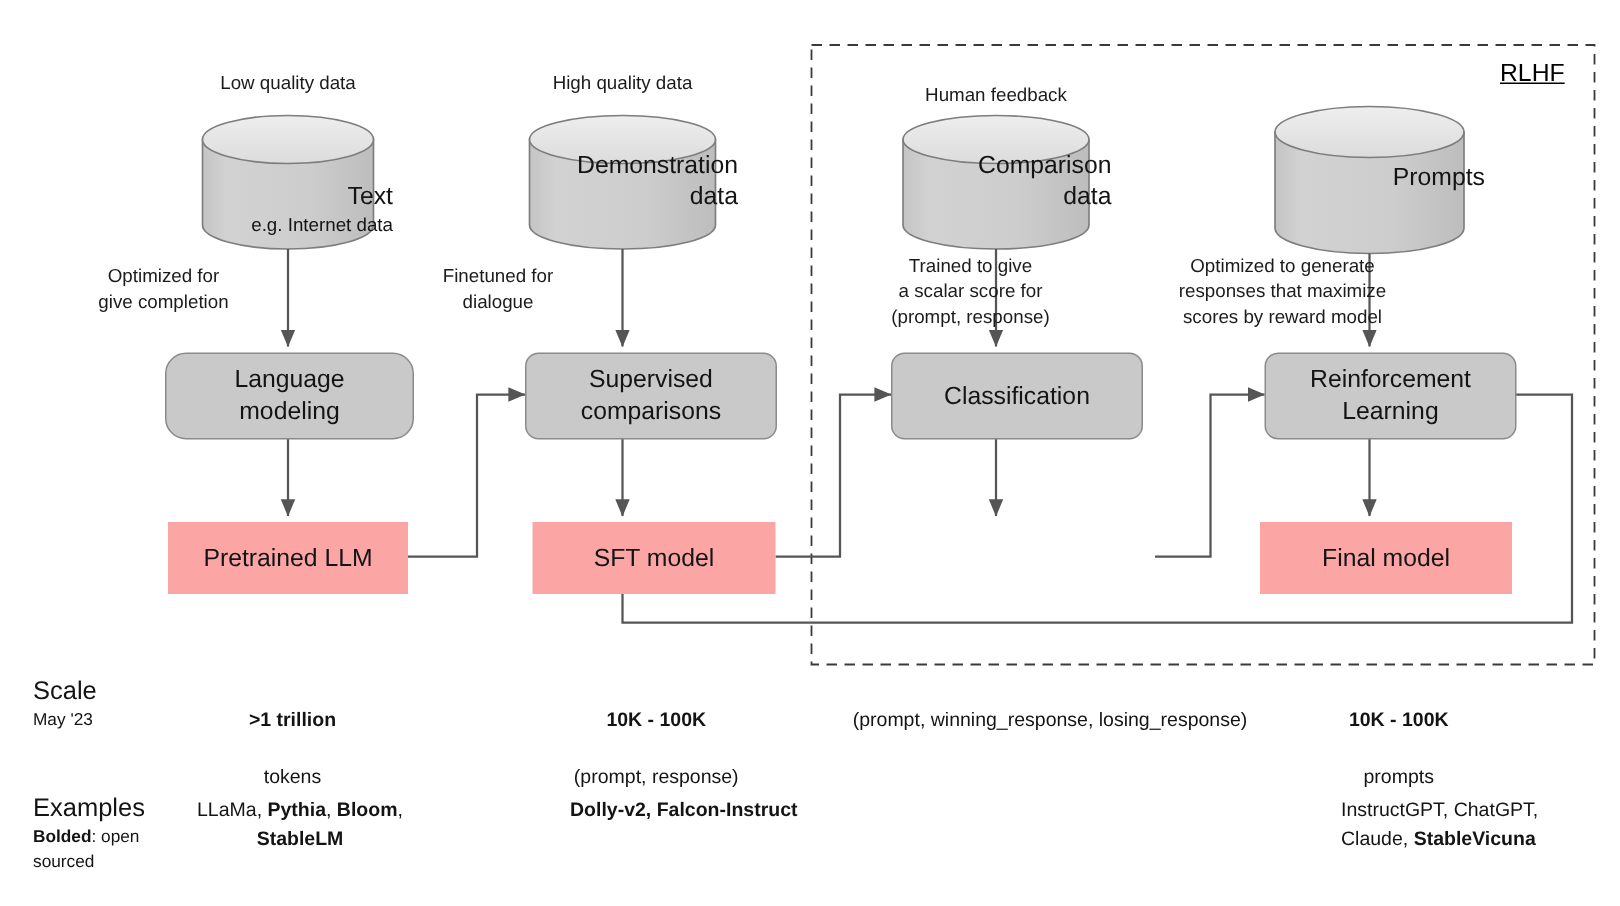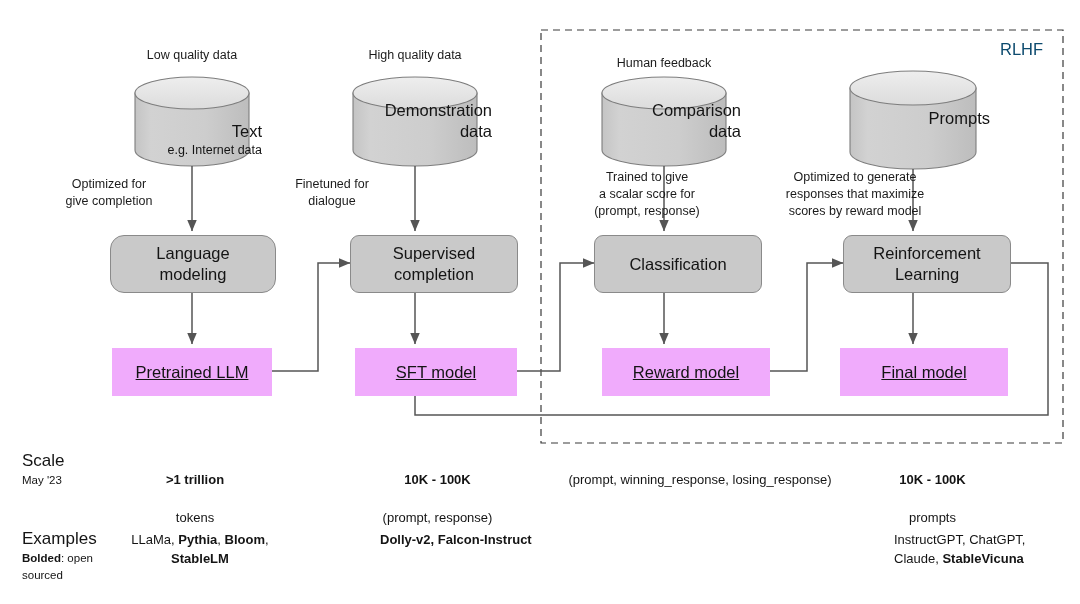--- a/index.html
+++ b/index.html
@@ -10,24 +10,24 @@
 
   .cap{position:absolute;text-align:center;font-size:12.5px;color:#1b1b1b;
        line-height:1.35;white-space:pre-line;}
   .cyl-label{position:absolute;text-align:right;font-size:16.5px;color:#141414;
              line-height:1.28;white-space:pre-line;pointer-events:none;}
   .cyl-label .sub{font-size:12.5px;display:block;line-height:1.35;}
   .procbox{position:absolute;background:#c9c9c9;border:1px solid #8a8a8a;
            border-radius:9px;display:flex;align-items:center;justify-content:center;
            text-align:center;font-size:16.5px;color:#141414;line-height:1.25;
            white-space:pre-line;}
-  .modelbox{position:absolute;background:#f0abfc;border:0;
+  .modelbox{position:absolute;background:#fca5a5;border:0;
             display:flex;align-items:center;justify-content:center;
-            font-size:16.5px;color:#141414;text-decoration:underline;}
-  .rlhf-label{position:absolute;font-size:16.5px;color:#0c4a6e;}
+            font-size:16.5px;color:#141414;}
+  .rlhf-label{position:absolute;font-size:16.5px;color:#000000;text-decoration:underline;}
 
   .rowlabel{position:absolute;font-size:17px;color:#141414;line-height:1.3;}
   .rowlabel .small{font-size:11.5px;display:block;line-height:1.45;}
   .cell{position:absolute;text-align:center;font-size:13px;color:#141414;
         line-height:1.45;white-space:pre-line;}
   .cell.lt{text-align:left;padding-left:22px;}
   .b{font-weight:bold;}
 </style>
 </head>
 <body>
@@ -116,28 +116,27 @@
   <div class="cap" style="left:578px;top:169px;width:148px;text-align:center;left:573px;">Trained to give
 a scalar score for
 (prompt, response)</div>
   <div class="cap" style="left:757px;top:169px;width:196px;">Optimized to generate
 responses that maximize
 scores by reward model</div>
 
   <div class="procbox" style="left:110px;top:235px;width:164px;height:56px;border-radius:14px;">Language
 modeling</div>
   <div class="procbox" style="left:350px;top:235px;width:166px;height:56px;">Supervised
-completion</div>
+comparisons</div>
   <div class="procbox" style="left:843px;top:235px;width:166px;height:56px;">Reinforcement
 Learning</div>
   <div class="procbox" style="left:594px;top:235px;width:166px;height:56px;">Classification</div>
 
   <div class="modelbox" style="left:112px;top:348px;width:160px;height:48px;">Pretrained LLM</div>
   <div class="modelbox" style="left:355px;top:348px;width:162px;height:48px;">SFT model</div>
-  <div class="modelbox" style="left:602px;top:348px;width:168px;height:48px;">Reward model</div>
   <div class="modelbox" style="left:840px;top:348px;width:168px;height:48px;">Final model</div>
 
   <div class="rlhf-label" style="left:1000px;top:40px;">RLHF</div>
 
   <div class="rowlabel" style="left:22px;top:450px;">
     <span>Scale</span>
     <span class="small">May '23</span>
   </div>
 
   <div class="cell" style="left:125px;top:452px;width:140px;">

